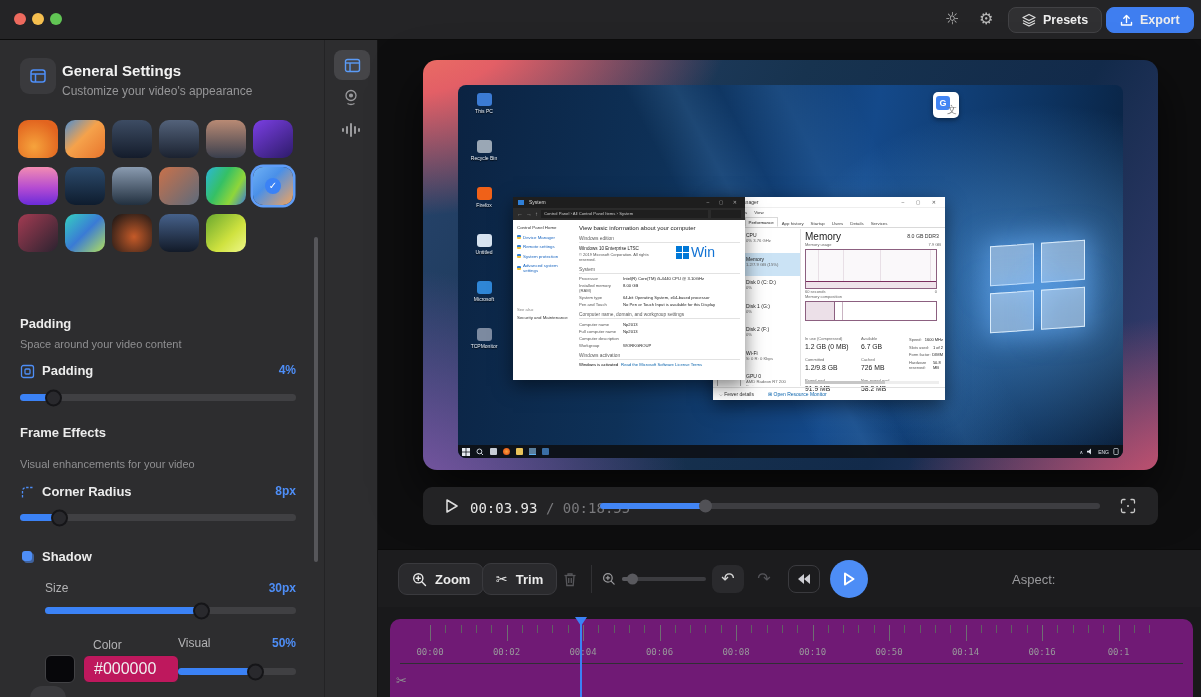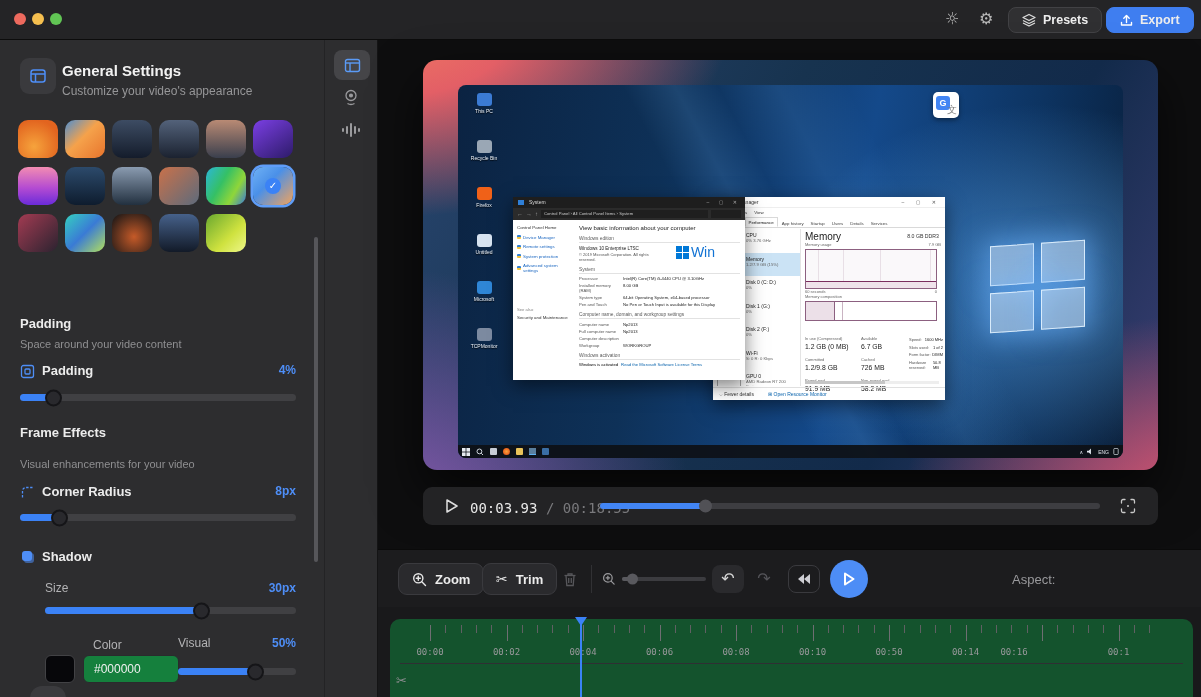--- a/index.html
+++ b/index.html
@@ -37,22 +37,22 @@
   .sec-sub{position:absolute;left:20px;font-size:11px;color:#8f8f91;}
   .ctl-label{position:absolute;font-size:13px;font-weight:600;color:#ececec;}
   .ctl-val{position:absolute;font-size:12px;font-weight:600;color:#4e8ef7;text-align:right;right:28px;}
   .soft-label{position:absolute;font-size:12px;color:#b3b3b5;}
   .slider{position:absolute;height:7px;background:#404043;border-radius:4px;}
   .sfill{position:relative;height:7px;background:#3b82f6;border-radius:4px;}
   .sthumb{position:absolute;right:-9px;top:50%;transform:translateY(-50%);width:17px;height:17px;border-radius:50%;
           background:#29292d;border:2px solid #151518;}
   .mini-ic{position:absolute;width:16px;height:16px;}
   #color-swatch{position:absolute;left:45px;top:615px;width:30px;height:28px;background:#07070a;border:1px solid #424245;border-radius:6px;}
-  #color-input{position:absolute;left:83px;top:615px;width:96px;height:28px;background:#15803d;border:1px solid #2a2a2d;
-               border-radius:6px;color:#f0f0f0;font-size:12px;padding:0 10px;outline:none;}
+  #color-input{position:absolute;left:83px;top:615px;width:96px;height:28px;background:#be185d;border:1px solid #2a2a2d;
+               border-radius:6px;color:#f0f0f0;font-size:16px;padding:0 10px;outline:none;}
   #sb-pill{position:absolute;left:30px;top:646px;width:36px;height:24px;border-radius:12px;background:#3b3b3e;}
 
   
   #rail{position:absolute;left:324px;top:40px;width:54px;height:657px;background:#2d2d2f;border-left:1px solid #232325;border-right:1px solid #141415;}
   #rail-active{position:absolute;left:9px;top:10px;width:36px;height:30px;background:#454548;border-radius:8px;
                display:flex;align-items:center;justify-content:center;}
   .rail-ic{position:absolute;left:50%;transform:translateX(-50%);}
 
   
   #main{position:absolute;left:378px;top:40px;width:823px;height:657px;background:#0e0e0f;}
@@ -180,21 +180,21 @@
   #zs-fill{position:relative;height:4px;background:#59595e;border-radius:2px;}
   #zs-thumb{position:absolute;right:-6px;top:50%;transform:translateY(-50%);width:11px;height:11px;border-radius:50%;background:#59595e;}
   #play-circle{position:absolute;left:452px;top:10px;width:38px;height:38px;border-radius:50%;background:#4d8df6;
                display:flex;align-items:center;justify-content:center;}
   #aspect-label{position:absolute;left:634px;top:22px;font-size:13px;color:#99999c;}
   #aspect-dd{position:absolute;left:680px;top:13px;height:32px;border-radius:9px;background:#2a2a2d;border:1px solid #3a3a3e;
              display:flex;align-items:center;gap:9px;padding:0 12px;color:#ececec;font-size:13px;font-weight:600;}
 
   
   #tl-band{position:absolute;left:0;top:567px;width:823px;height:90px;background:#19191b;}
-  #tl-box{position:absolute;left:12px;top:12px;width:803px;height:78px;background:#14532d;border-radius:10px 10px 0 0;}
+  #tl-box{position:absolute;left:12px;top:12px;width:803px;height:78px;background:#701a75;border-radius:10px 10px 0 0;}
   .tick{position:absolute;top:6px;width:1px;height:8px;background:#606063;}
   .tick.major{height:16px;background:#6e6e72;}
   .tlabel{position:absolute;top:28px;transform:translateX(-50%);font-size:9px;color:#98989b;font-family:"DejaVu Sans Mono",monospace;}
   #tl-sep{position:absolute;left:10px;right:10px;top:44px;height:1px;background:#2f2f33;}
   #playhead-line{position:absolute;top:0;width:2px;height:78px;background:#3b82f6;}
   #playhead-tri{position:absolute;top:-2px;width:0;height:0;border-left:6px solid transparent;border-right:6px solid transparent;
                 border-top:9px solid #3b82f6;transform:translateX(-5px);}
   #tl-scissors{position:absolute;left:18px;top:66px;font-size:13px;color:#8d8d90;}
 
   svg{display:block;}
@@ -786,21 +786,21 @@
             <div class="tick" style="left: 743.8px;"></div>
             <div class="tick" style="left: 759.1px;"></div>
             <div class="tlabel" style="left: 40px;">00:00</div>
             <div class="tlabel" style="left: 116.5px;">00:02</div>
             <div class="tlabel" style="left: 193px;">00:04</div>
             <div class="tlabel" style="left: 269.5px;">00:06</div>
             <div class="tlabel" style="left: 346px;">00:08</div>
             <div class="tlabel" style="left: 422.5px;">00:10</div>
             <div class="tlabel" style="left: 499px;">00:50</div>
             <div class="tlabel" style="left: 575.5px;">00:14</div>
-            <div class="tlabel" style="left: 624px;">00:16</div>
+            <div class="tlabel" style="left: 652px;">00:16</div>
             <div class="tlabel" style="left: 728.5px;">00:1</div>
           </div>
         <div id="tl-sep"></div>
         <div id="playhead-line" style="left: 190px;">
             <div id="playhead-tri"></div>
           </div>
       </div>
       <div id="tl-scissors" class="glyph">✂</div>
 
     </div>

